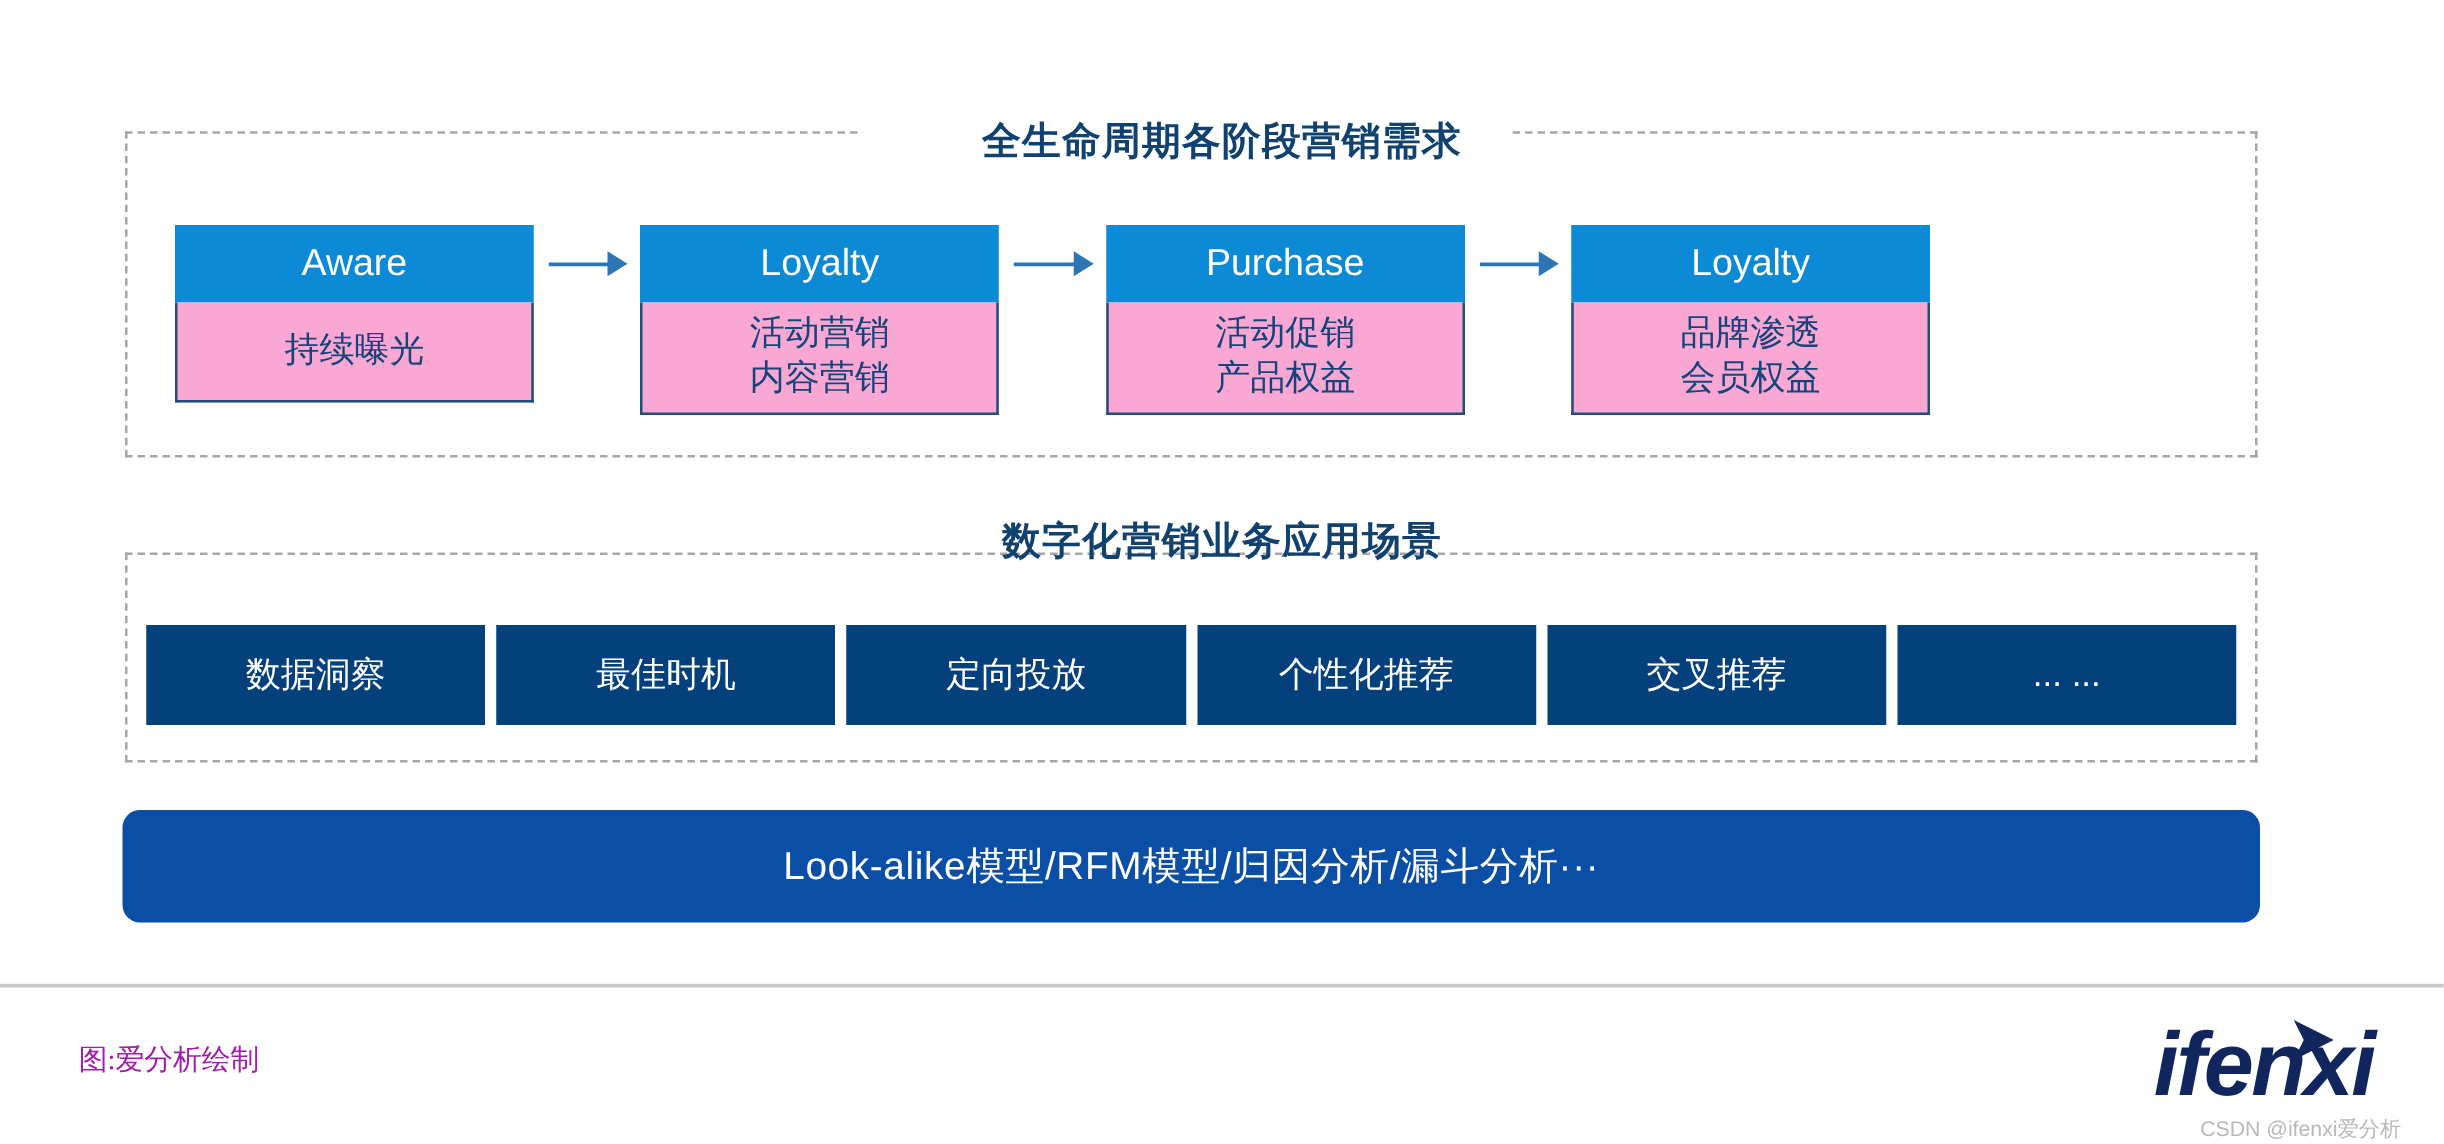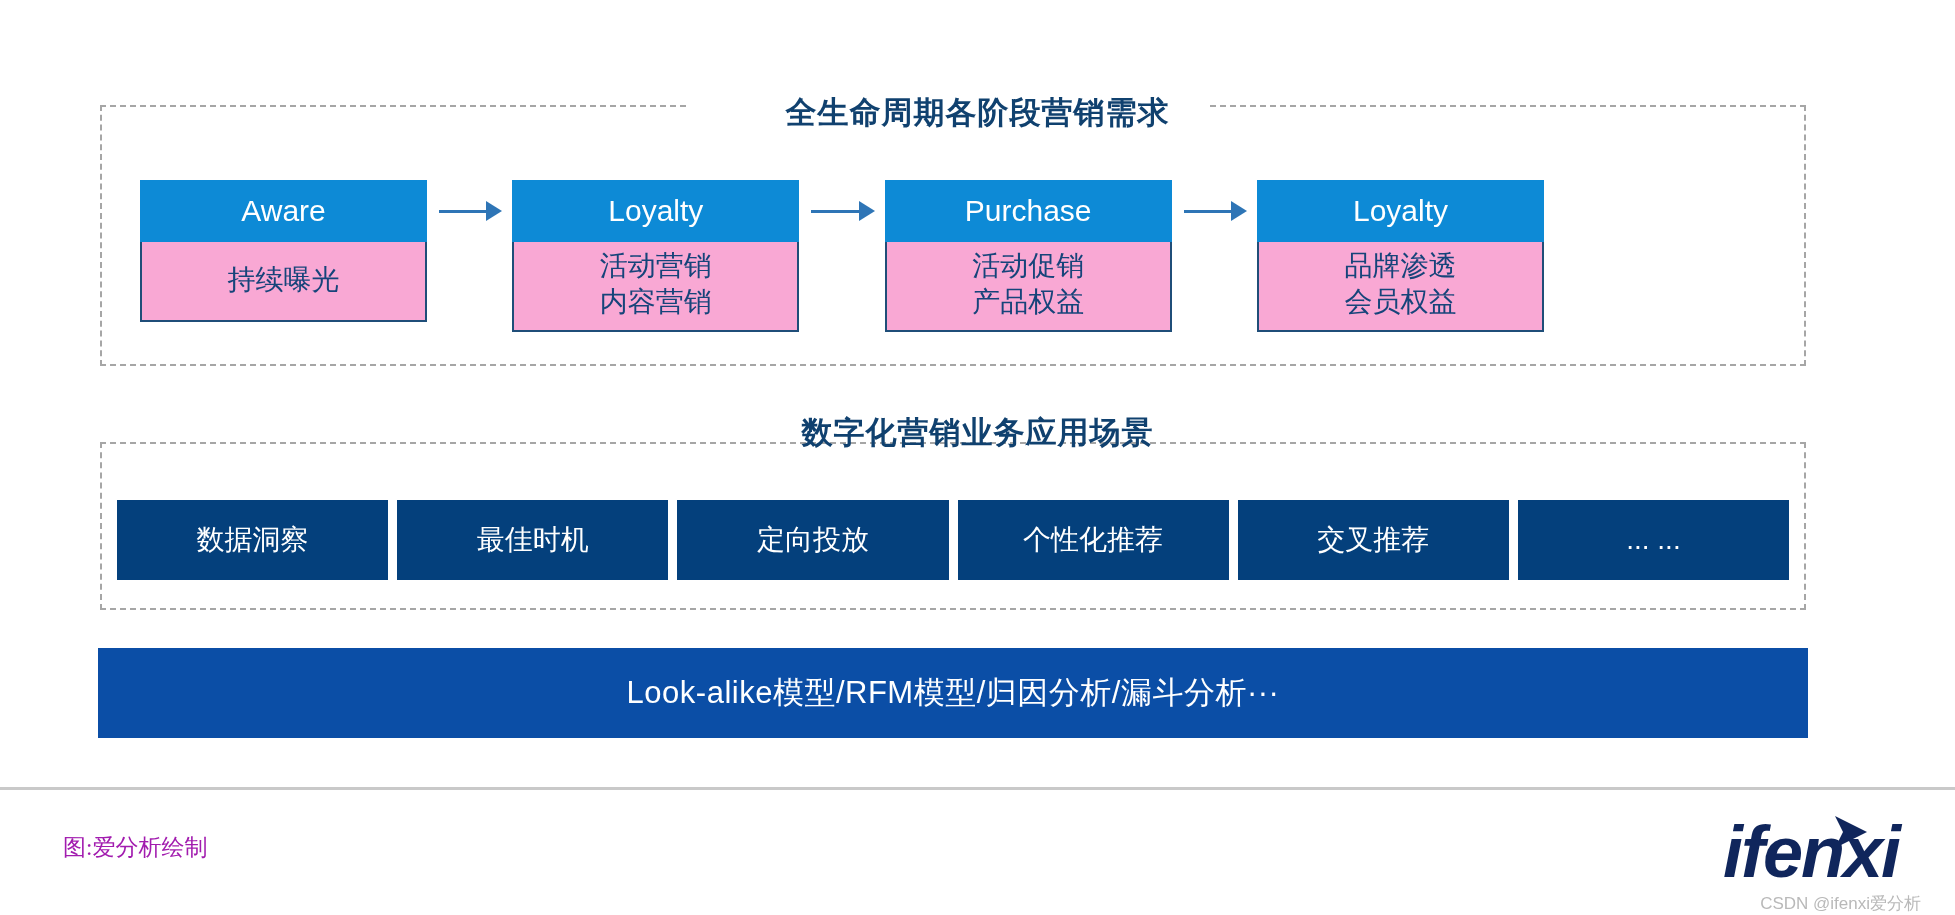--- a/index.html
+++ b/index.html
@@ -159,20 +159,21 @@
     left: 98px;
     top: 648px;
     width: 1710px;
     height: 90px;
     background: #0b4ea6;
     color: #ffffff;
     text-align: center;
     line-height: 90px;
     font-size: 31px;
     letter-spacing: 0.5px;
+    border-radius: 14px;
   }
 
   
   #footer-divider {
     position: absolute;
     left: 0;
     top: 787px;
     width: 1955px;
     height: 3px;
     background: #c9c9c9;

